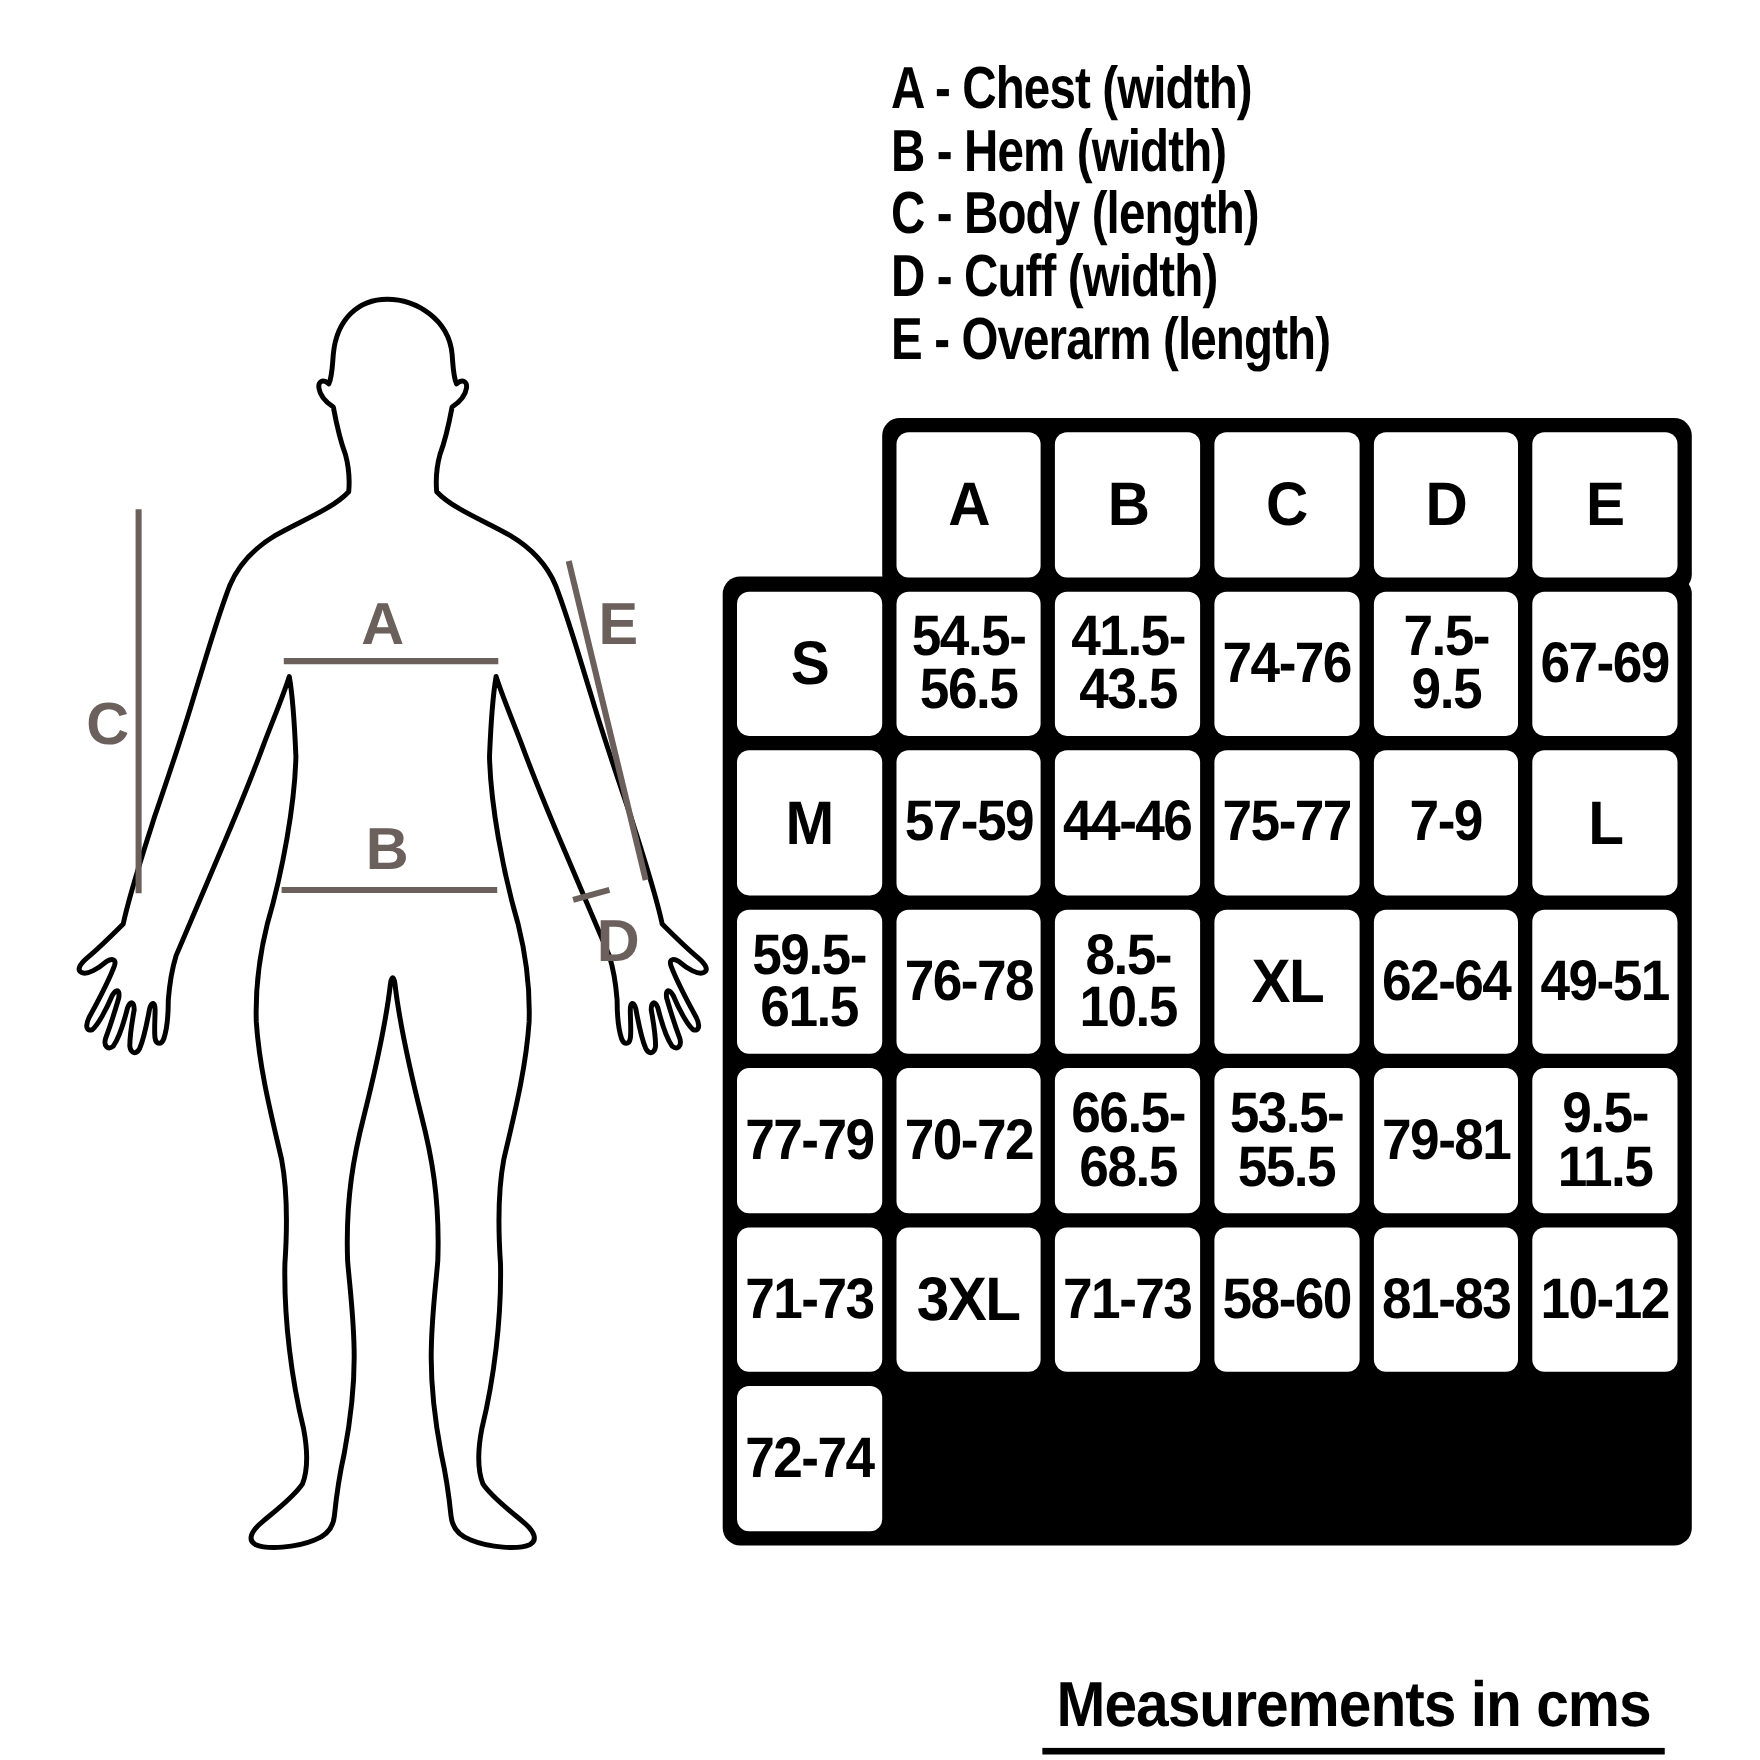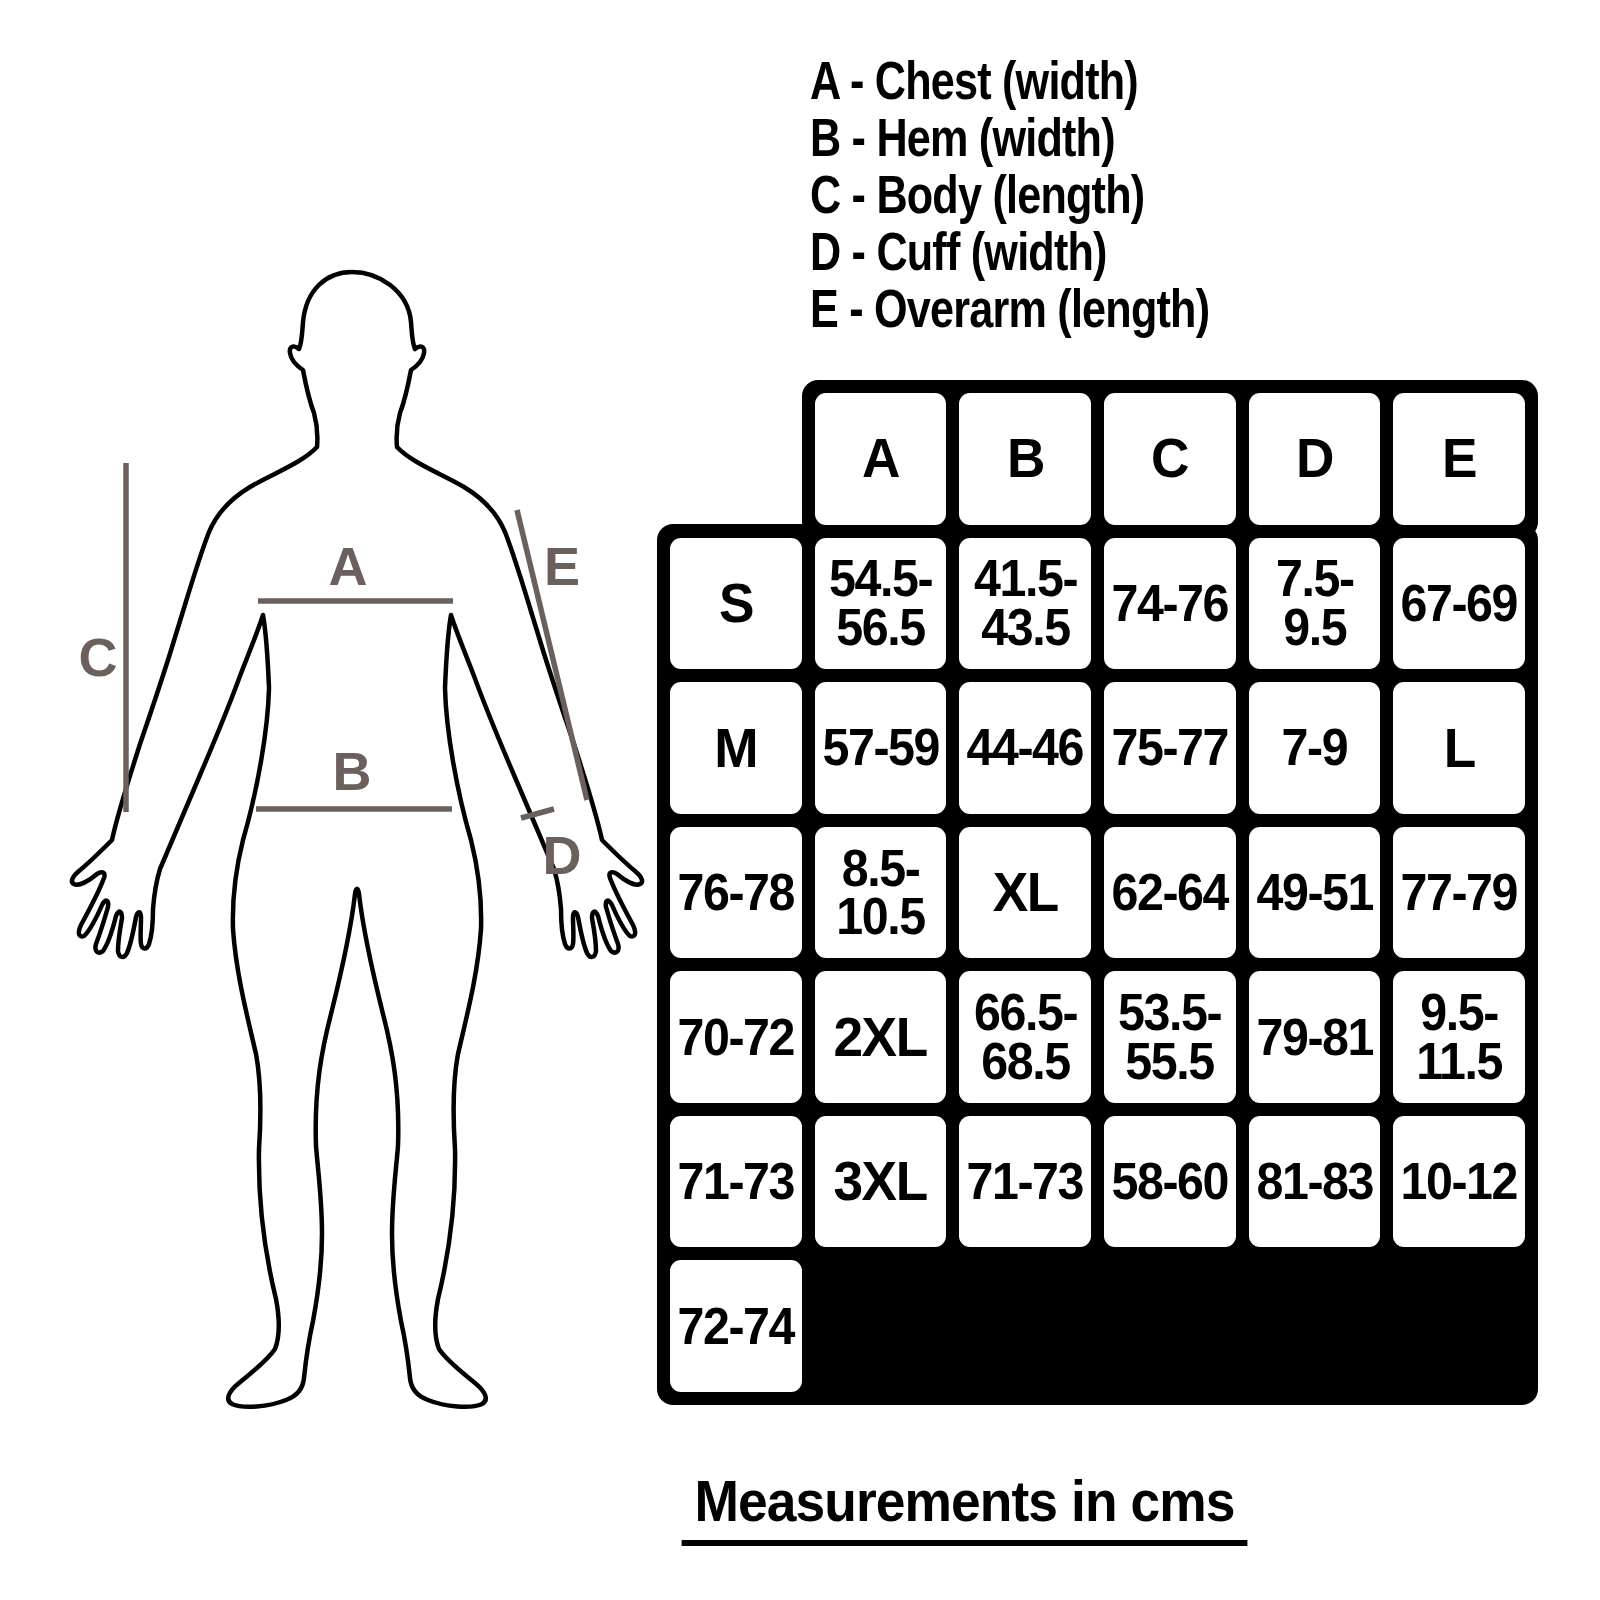--- a/index.html
+++ b/index.html
@@ -45,21 +45,21 @@
   .cell.corner{background:transparent;}
   .cell span{
     display:inline-block;white-space:pre-line;line-height:0.94;
     transform:scaleX(0.93);letter-spacing:-1.5px;
   }
   .cell.head span,.cell.size span{font-size:56px;transform:scaleX(0.95);}
   .cell.val span{font-size:52px;}
 
   
   .footer{
-    position:absolute;left:657px;top:1467px;width:881px;text-align:left;
+    position:absolute;left:657px;top:1516px;width:881px;text-align:right;
   }
   .footer span{
     display:inline-block;font-size:58px;font-weight:700;letter-spacing:-1px;
     transform:scaleX(0.92);
     border-bottom:6px solid var(--ink);padding:0 14px 6px 14px;
   }
 </style>
 </head>
 <body>
 
@@ -185,43 +185,44 @@
         <div class="cell val">
           <span>75-77</span>
         </div>
         <div class="cell val">
           <span>7-9</span>
         </div>
         <div class="cell size">
           <span>L</span>
         </div>
         <div class="cell val">
+          <span>59.5-
+61.5</span>
+        </div>
+        <div class="cell val">
           <span>76-78</span>
         </div>
         <div class="cell val">
           <span>8.5-
 10.5</span>
         </div>
         <div class="cell size">
           <span>XL</span>
         </div>
         <div class="cell val">
           <span>62-64</span>
         </div>
         <div class="cell val">
           <span>49-51</span>
         </div>
         <div class="cell val">
           <span>77-79</span>
         </div>
         <div class="cell val">
           <span>70-72</span>
-        </div>
-        <div class="cell size">
-          <span>2XL</span>
         </div>
         <div class="cell val">
           <span>66.5-
 68.5</span>
         </div>
         <div class="cell val">
           <span>53.5-
 55.5</span>
         </div>
         <div class="cell val">

